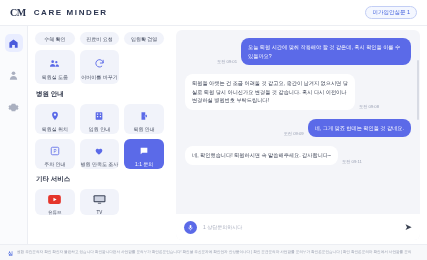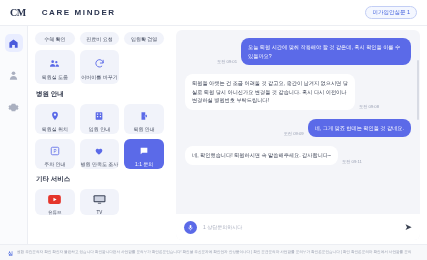--- a/index.html
+++ b/index.html
@@ -16,21 +16,21 @@
     position: absolute; left: 0; top: 0; width: 427px; height: 26px;
     background: #ffffff; border-bottom: 1px solid #eceef3;
     display: flex; align-items: center; padding: 0 10px;
   }
   .logo-mark {
     font-size: 10px; font-weight: 700; color: #2b3550; letter-spacing: -0.5px;
     font-family: "Liberation Serif", serif;
   }
   .logo-text {
     font-size: 8px; font-weight: 700; color: #2b3550; letter-spacing: 1.6px;
-    margin-left: 16px;
+    margin-left: 8px;
   }
   .topbar-right { margin-left: auto; display: flex; align-items: center; gap: 6px; }
   .login-btn {
     font-size: 5.5px; color: #3b5bdb; border: 1px solid #c3cef5;
     background: #f4f7ff; border-radius: 8px; padding: 2.5px 6px; line-height: 1;
   }
 
   
   .rail {
     position: absolute; left: 0; top: 26px; width: 28px; height: 218px;

